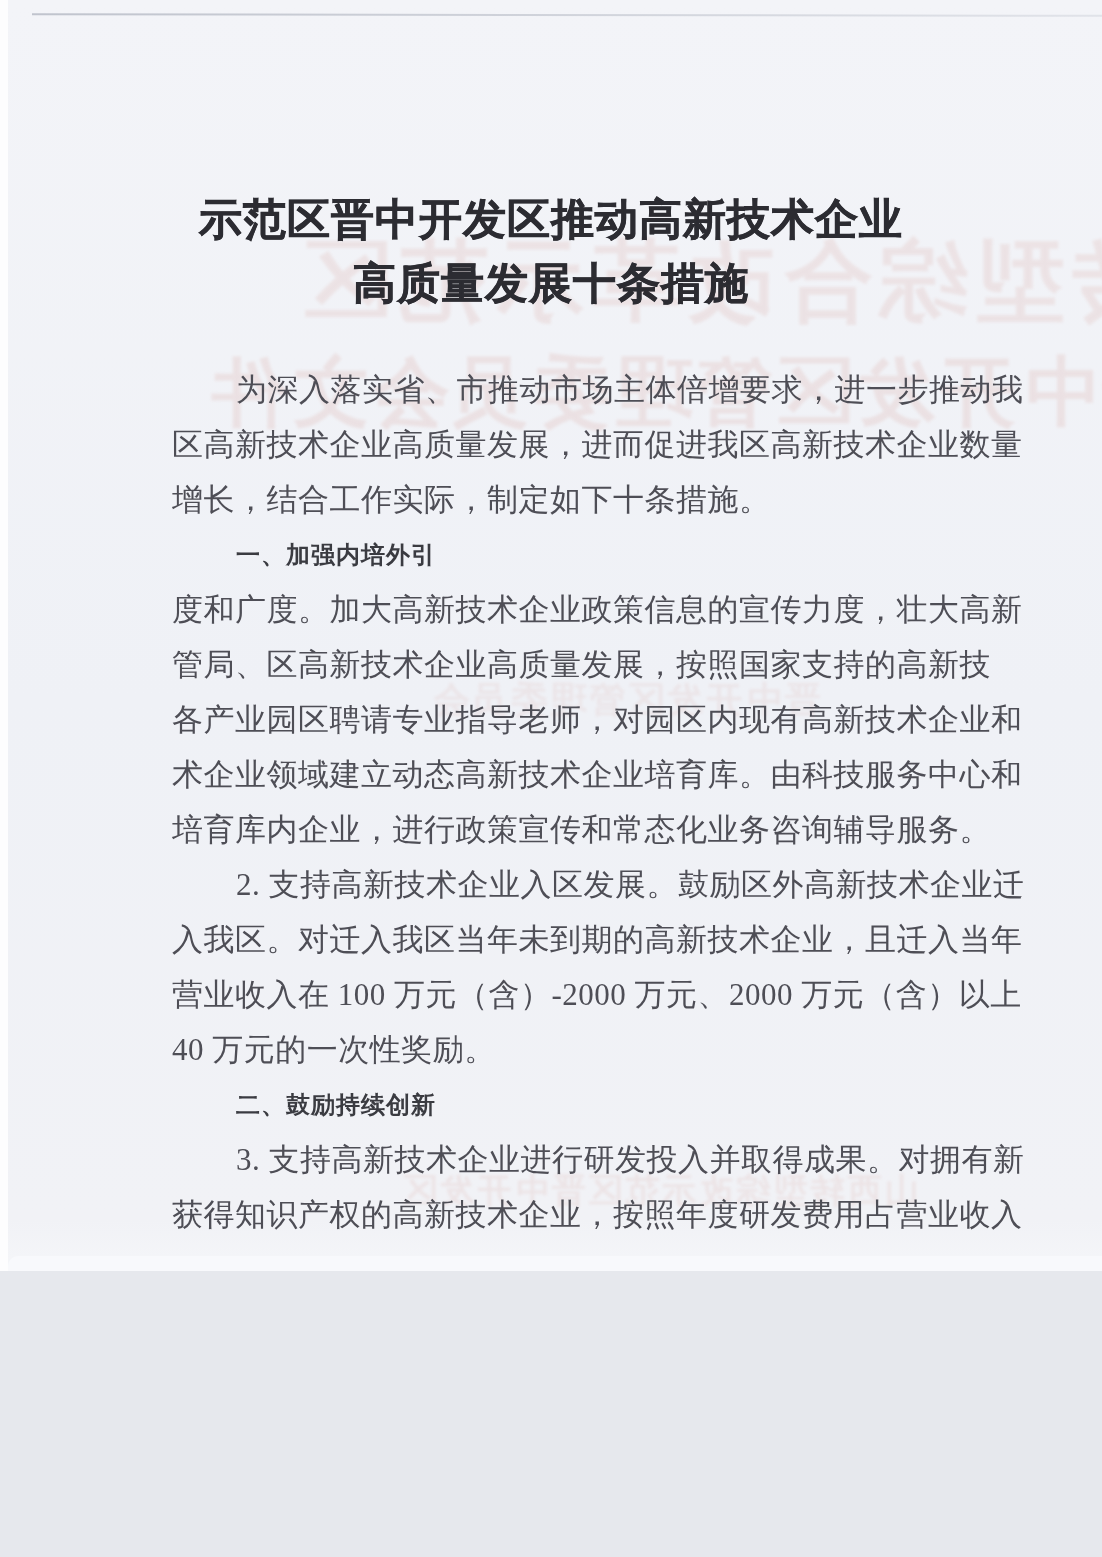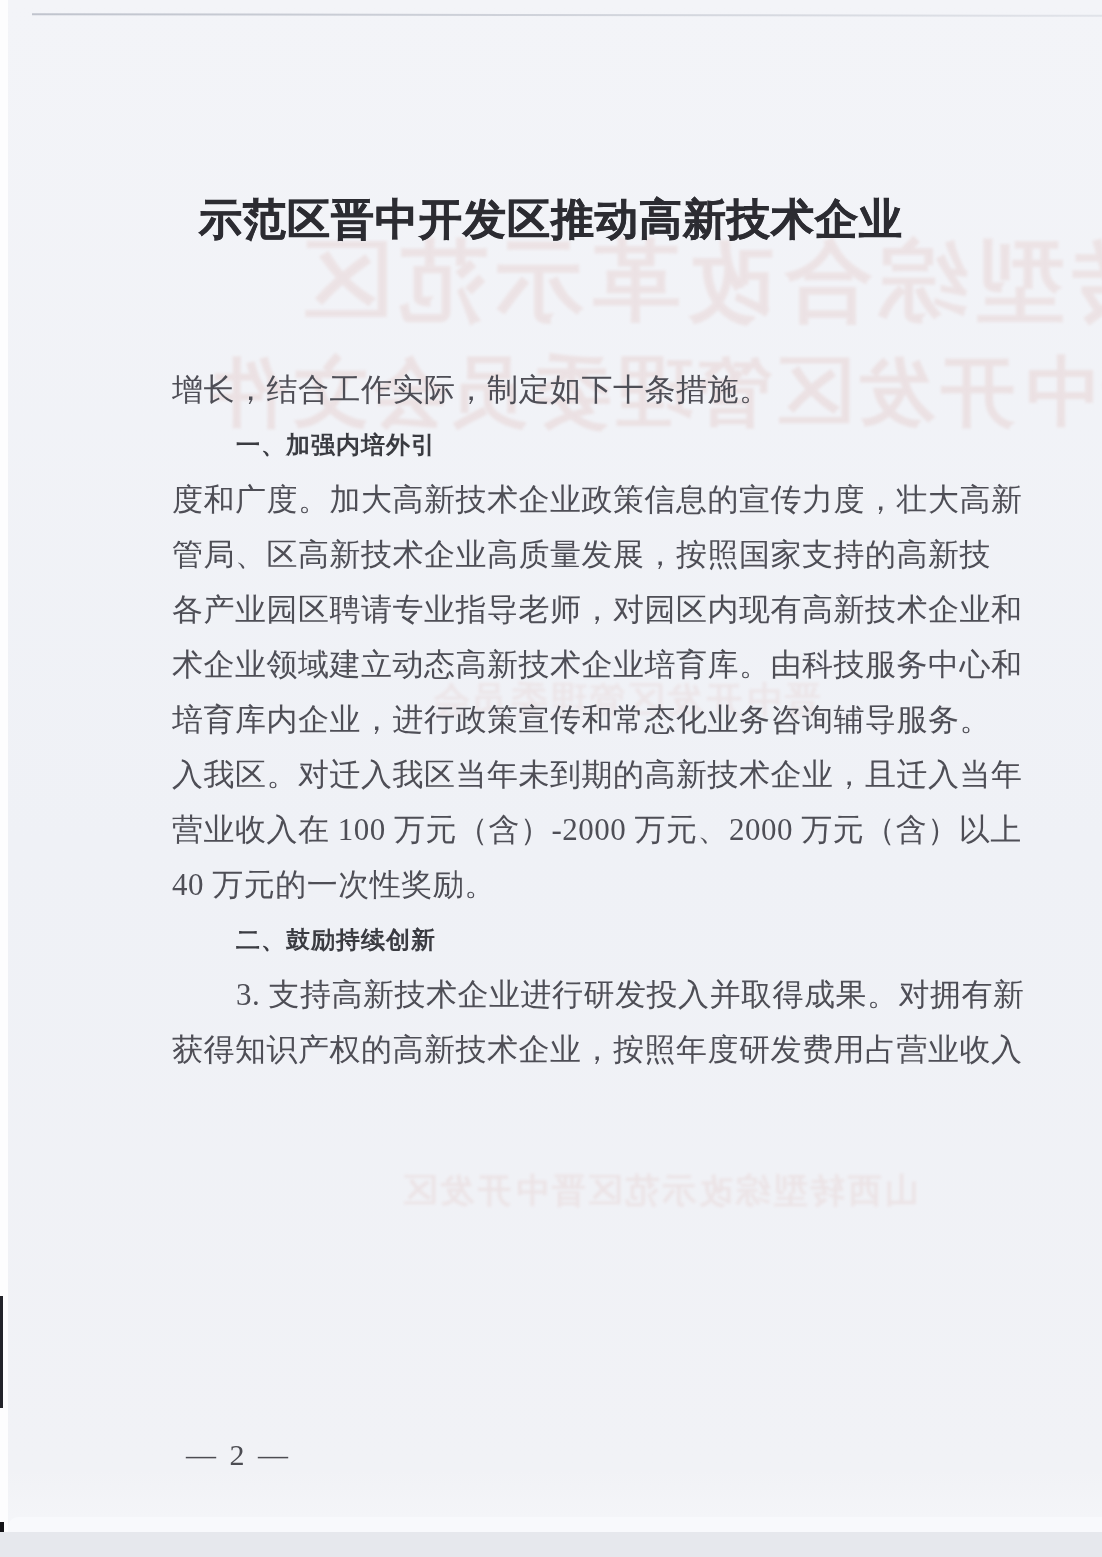--- a/index.html
+++ b/index.html
@@ -3,21 +3,21 @@
 <meta charset="utf-8">
 <style>
   html, body {
     margin: 0;
     padding: 0;
     background: #e6e8ed;
   }
   .scan {
     position: relative;
     width: 1102px;
-    height: 1532px;
+    height: 1271px;
     overflow: hidden;
     background: linear-gradient(180deg, #f3f4f8 0%, #eff1f6 55%, #f1f2f6 96%, #f5f6f9 100%);
     font-family: "Liberation Serif", "DejaVu Serif", serif;
   }
   
   .left-strip {
     position: absolute; left: 0; top: 0; width: 8px; height: 100%;
     background: #fdfdfe;
   }
   .top-crease {
@@ -97,30 +97,34 @@
   <div class="left-strip"></div>
   <div class="top-crease"></div>
 
   <div class="wm wm1">山西转型综合改革示范区</div>
   <div class="wm wm2">晋中开发区管理委员会文件</div>
   <div class="wm wm3">晋中开发区管理委员会</div>
   <div class="wm wm4">山西转型综改示范区晋中开发区</div>
 
   <div class="title-block">
     <div>示范区晋中开发区推动高新技术企业</div>
+    <div>高质量发展十条措施</div>
   </div>
 
   <div class="body-lines">
+      <div class="line indent">为深入落实省、市推动市场主体倍增要求，进一步推动我</div>
+      <div class="line cont">区高新技术企业高质量发展，进而促进我区高新技术企业数量</div>
       <div class="line cont">增长，结合工作实际，制定如下十条措施。</div>
       <div class="line heading">一、加强内培外引</div>
       <div class="line cont">度和广度。加大高新技术企业政策信息的宣传力度，壮大高新</div>
       <div class="line cont">管局、区高新技术企业高质量发展，按照国家支持的高新技</div>
       <div class="line cont">各产业园区聘请专业指导老师，对园区内现有高新技术企业和</div>
       <div class="line cont">术企业领域建立动态高新技术企业培育库。由科技服务中心和</div>
       <div class="line cont">培育库内企业，进行政策宣传和常态化业务咨询辅导服务。</div>
+      <div class="line indent">2. 支持高新技术企业入区发展。鼓励区外高新技术企业迁</div>
       <div class="line cont">入我区。对迁入我区当年未到期的高新技术企业，且迁入当年</div>
       <div class="line cont">营业收入在 100 万元（含）-2000 万元、2000 万元（含）以上</div>
       <div class="line cont">40 万元的一次性奖励。</div>
       <div class="line heading">二、鼓励持续创新</div>
       <div class="line indent">3. 支持高新技术企业进行研发投入并取得成果。对拥有新</div>
       <div class="line cont">获得知识产权的高新技术企业，按照年度研发费用占营业收入</div>
     </div>
 
   <div class="page-number">— 2 —</div>
 

